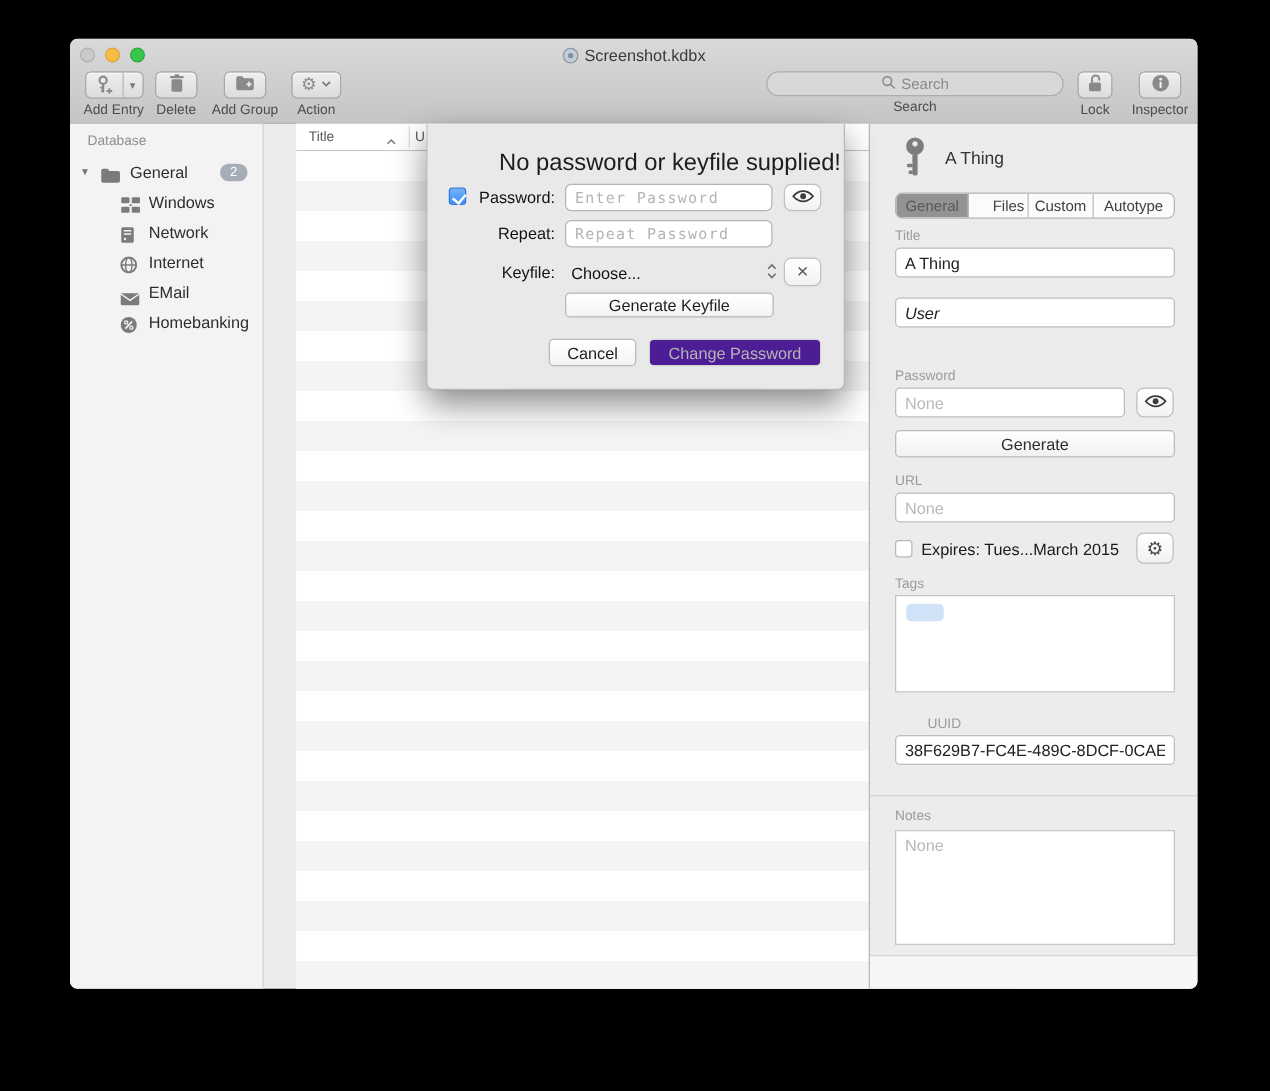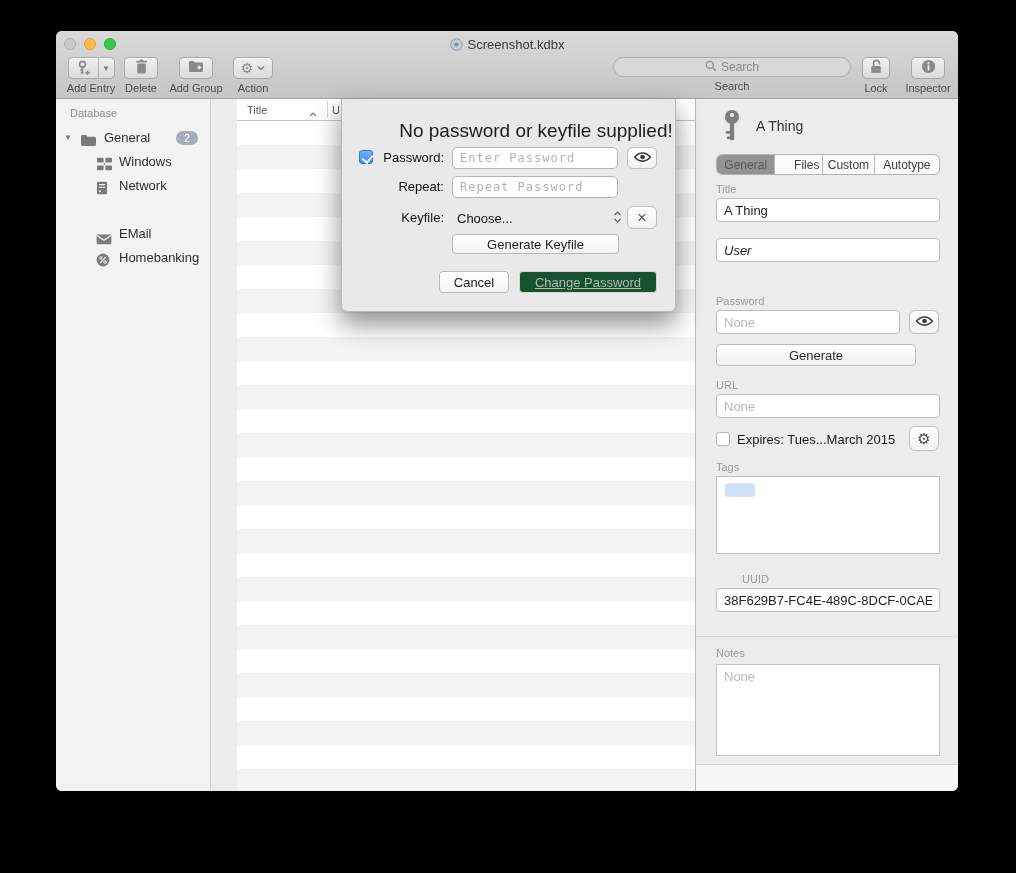--- a/index.html
+++ b/index.html
@@ -103,21 +103,21 @@
                  font-family:"DejaVu Sans Mono", monospace; font-size:12px; letter-spacing:1px; color:#222; }
   .sheet-field::placeholder { color:#b4b4b4; }
   .sheet-sq { position:absolute; left:285px; width:30px; background:linear-gradient(#ffffff,#f2f2f2);
               border:1px solid #bfbfbf; border-radius:6px; display:flex; align-items:center; justify-content:center; }
   .popup { position:absolute; left:110px; top:108px; width:170px; height:22px; display:flex;
            align-items:center; cursor:default; }
   .popup .popup-text { flex:1; padding-left:5px; color:#111; }
   .sheet-btn { position:absolute; height:22px; background:linear-gradient(#ffffff,#f3f3f3);
                border:1px solid #b8b8b8; border-radius:4px; font-size:13px; color:#1d1d1d;
                display:flex; align-items:center; justify-content:center; }
-  .sheet-btn.disabled { color:#b5b5b5; border-color:#d6d6d6; background:#14532d;text-decoration:underline; }
+  .sheet-btn.disabled { color:#b5b5b5; border-color:#d6d6d6; background:#4c1d95; }
 </style>
 </head>
 <body>
 
 <div class="canvas">
   <div class="window">
 
     <div class="titlebar">
       <span class="traffic t-close"></span>
       <span class="traffic t-min"></span>
@@ -255,20 +255,30 @@
           <svg width="12" height="14" viewBox="0 0 12 14">
             <rect x="1" y="0.8" width="10" height="12.4" rx="1.2" fill="#7b7b7b"></rect>
             <line x1="3" y1="3.6" x2="9" y2="3.6" stroke="#f3f3f3" stroke-width="1.1"></line>
             <line x1="3" y1="6.2" x2="9" y2="6.2" stroke="#f3f3f3" stroke-width="1.1"></line>
             <circle cx="4" cy="10.2" r="1" fill="#f3f3f3"></circle>
           </svg>
         </span>
         <span class="sb-label child">Network</span>
       </div>
 
+      <div class="sb-row" style="top:99px;">
+        <span class="sb-ic child">
+          <svg width="14" height="14" viewBox="0 0 14 14">
+            <circle cx="7" cy="7" r="5.9" fill="none" stroke="#7b7b7b" stroke-width="1.6"></circle>
+            <ellipse cx="7" cy="7" rx="2.6" ry="5.9" fill="none" stroke="#7b7b7b" stroke-width="1.1"></ellipse>
+            <line x1="1.2" y1="7" x2="12.8" y2="7" stroke="#7b7b7b" stroke-width="1.1"></line>
+          </svg>
+        </span>
+        <span class="sb-label child">Internet</span>
+      </div>
 
       <div class="sb-row" style="top:123px;">
         <span class="sb-ic child" style="top:7px;">
           <svg width="16" height="11" viewBox="0 0 16 11">
             <rect x="0.6" y="0.6" width="14.8" height="9.6" rx="1.3" fill="#7b7b7b"></rect>
             <path d="M1 1.4 L8 6.2 L15 1.4" stroke="#f3f3f3" stroke-width="1.2" fill="none"></path>
           </svg>
         </span>
         <span class="sb-label child">EMail</span>
       </div>
@@ -329,21 +339,21 @@
       <input class="insp-field" style="top: 211px; width: 184px;" placeholder="None">
       <span class="sq-btn" style="top:211px;height:24px;">
         <span>
           <svg width="19" height="12" viewBox="0 0 24 16">
             <path d="M12 2.5 C6.5 2.5 3 6.2 1.5 8 C3 9.8 6.5 13.5 12 13.5 C17.5 13.5 21 9.8 22.5 8 C21 6.2 17.5 2.5 12 2.5 Z" fill="none" stroke="#3c3c3c" stroke-width="2"></path>
             <circle cx="12" cy="8" r="3.1" fill="#3c3c3c"></circle>
           </svg>
         </span>
       </span>
 
-      <div class="btn" style="position:absolute;left:20px;top:245px;width:200px;height:22px;">
+      <div class="btn" style="position:absolute;left:20px;top:245px;width:224px;height:22px;">
         <span>Generate</span>
       </div>
 
       <span class="insp-label" style="top:280px;">URL</span>
       <input class="insp-field" style="top: 295px;" placeholder="None">
 
       <div class="expires-row">
         <span class="checkbox"></span>
         <span style="font-size:13px;color:#1a1a1a;">Expires: Tues...March 2015</span>
       </div>

